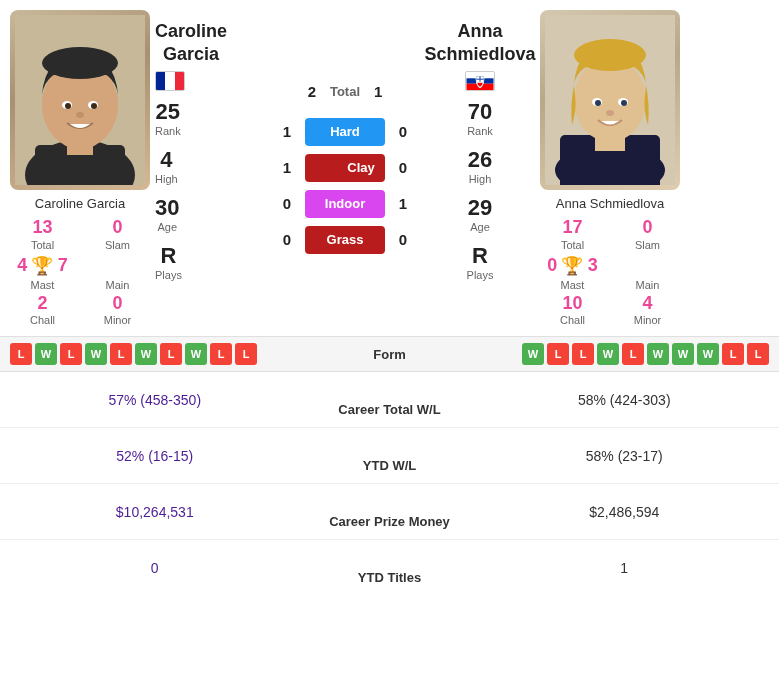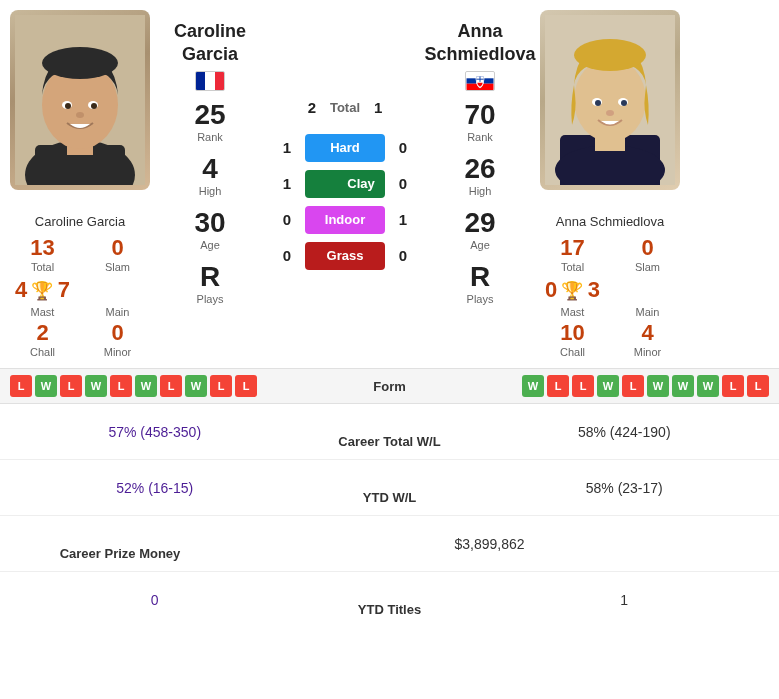--- a/index.html
+++ b/index.html
@@ -42,40 +42,40 @@
       background: linear-gradient(160deg, #c8b89a 0%, #a89070 40%, #d4b896 100%);
     }
 
     .player-photo-right {
       background: linear-gradient(160deg, #d4c8b0 0%, #b8a888 40%, #e0cdb0 100%);
     }
 
     .player-name-label {
       font-size: 13px;
       color: #333;
-      margin-top: 24px;
+      margin-top: 6px;
       text-align: center;
     }
 
     .player-stats {
       display: grid;
       grid-template-columns: 1fr 1fr;
       gap: 2px 10px;
       margin-top: 6px;
       width: 140px;
     }
 
     .stat-cell {
       text-align: center;
     }
 
     .stat-number {
-      font-size: 22px;
-      font-weight: bold;
-      color: #c2410c;
+      font-size: 18px;
+      font-weight: bold;
+      color: #ec4899;
       display: block;
       line-height: 1.2;
     }
 
     .stat-label {
       font-size: 11px;
       color: #666;
       display: block;
     }
 
@@ -90,21 +90,21 @@
     .trophy-icon {
       font-size: 18px;
       color: #b8860b;
     }
 
     
     .middle-panel {
       flex: 0 0 120px;
       display: flex;
       flex-direction: column;
-      align-items: center;
+      align-items: flex-start;
       justify-content: flex-start;
       padding: 0 5px;
       padding-top: 10px;
     }
 
     .player-name-center {
       text-align: center;
       font-size: 18px;
       font-weight: bold;
       color: #222;
@@ -130,21 +130,21 @@
     .flag-fr-stripe {
       flex: 1;
     }
 
     .center-stat-item {
       text-align: center;
       margin-bottom: 10px;
     }
 
     .center-stat-number {
-      font-size: 28px;
+      font-size: 22px;
       font-weight: bold;
       color: #222;
       display: block;
     }
 
     .center-stat-label {
       font-size: 11px;
       color: #666;
       display: block;
     }
@@ -182,21 +182,21 @@
       justify-content: center;
       width: 80px;
       height: 28px;
       border-radius: 4px;
       color: white;
       font-size: 13px;
       font-weight: bold;
     }
 
     .surface-hard { background: #2196F3; text-align: right; }
-    .surface-clay { background: #15803d; padding-left: 32px; }
+    .surface-clay { background: #b91c1c; padding-left: 32px; }
     .surface-indoor { background: #d946ef; }
     .surface-grass { background: #b91c1c; }
 
     .total-row {
       display: flex;
       align-items: center;
       gap: 8px;
       width: 100%;
       justify-content: center;
       margin-bottom: 10px;
@@ -561,30 +561,31 @@
           <span class="form-badge form-badge-W">W</span>
           <span class="form-badge form-badge-L">L</span>
           <span class="form-badge form-badge-L">L</span>
         </div>
     </div>
 
     <div id="stats-rows">
         <div class="stats-table-row">
           <span class="stats-left-val">57% (458-350)</span>
           <span class="stats-center-label">Career Total W/L</span>
-          <span class="stats-right-val">58% (424-190)</span>
+          <span class="stats-right-val">58% (424-303)</span>
         </div>
         <div class="stats-table-row">
           <span class="stats-left-val">52% (16-15)</span>
           <span class="stats-center-label">YTD W/L</span>
           <span class="stats-right-val">58% (23-17)</span>
         </div>
         <div class="stats-table-row">
+          <span class="stats-left-val">$10,264,531</span>
           <span class="stats-center-label">Career Prize Money</span>
-          <span class="stats-right-val">$3,899,862</span>
+          <span class="stats-right-val">$2,486,594</span>
         </div>
         <div class="stats-table-row">
           <span class="stats-left-val">0</span>
           <span class="stats-center-label">YTD Titles</span>
           <span class="stats-right-val">1</span>
         </div>
       </div>
   </div>
 
 </div>

